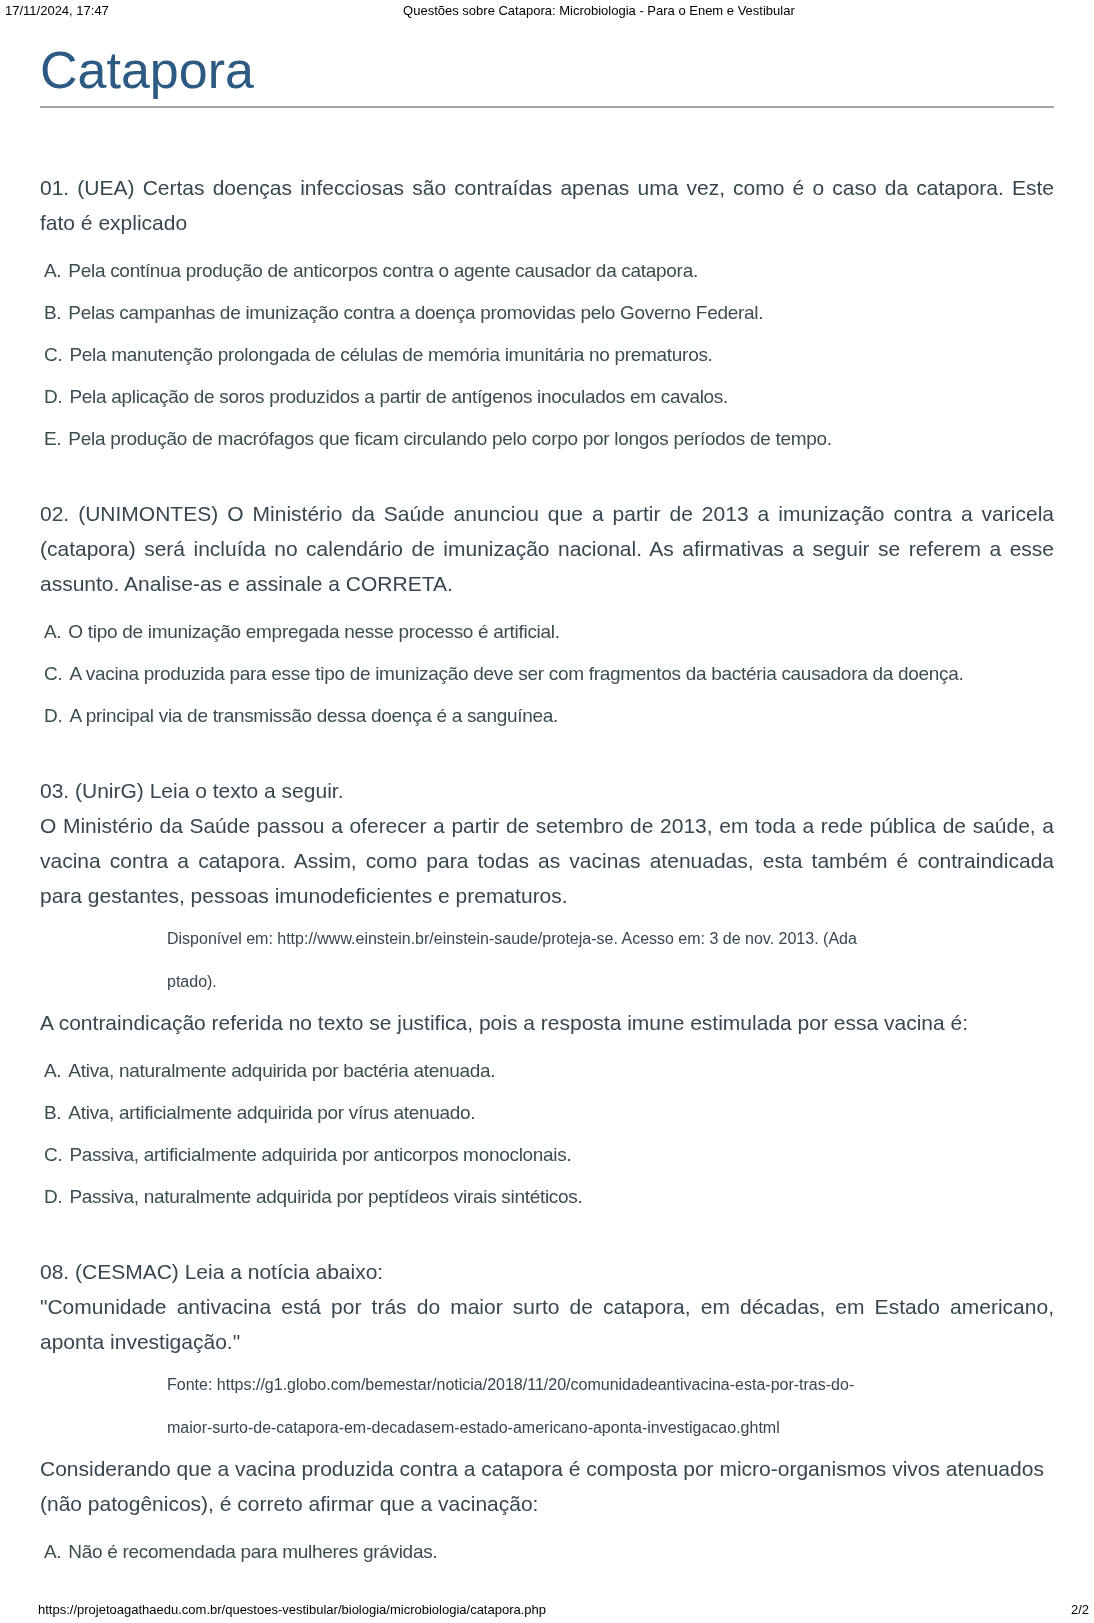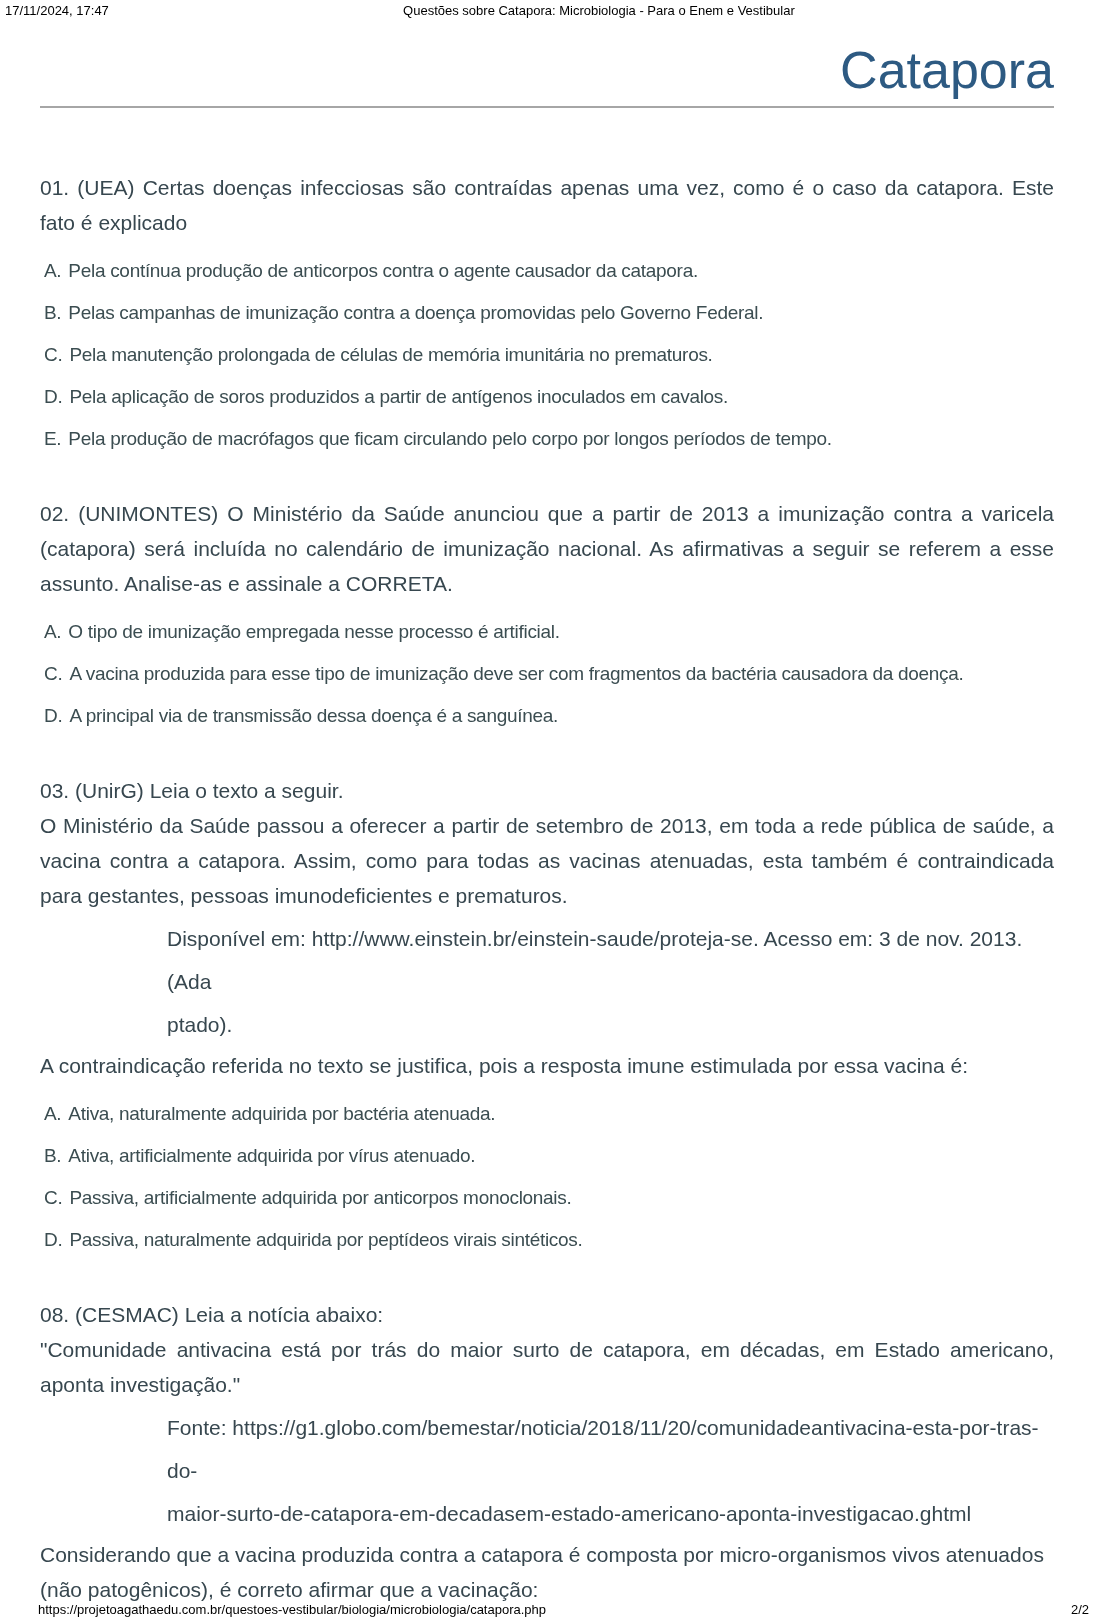--- a/index.html
+++ b/index.html
@@ -40,39 +40,38 @@
   }
   
   .content { padding: 0 40px; }
   h1.doc-title {
     margin-top: 26px;
     font-size: 52px;
     line-height: 1.0;
     font-weight: 400;
     color: #2d5a82;
     letter-spacing: 0px;
-    text-align: right;
   }
   hr.title-rule {
     border: none;
     border-top: 2px solid #a6a6a6;
     margin-top: 10px;
   }
   .question { margin-top: 46px; }
   .question.first { margin-top: 62px; }
   .stem, .prompt {
     font-size: 21px;
     line-height: 35px;
     color: #37474f;
     text-align: justify;
   }
   .stem p { margin: 0; }
   .source {
     margin: 4px 0 0 127px;
-    font-size: 21px;
+    font-size: 16px;
     line-height: 43px;
     color: #37474f;
   }
   .prompt { margin-top: 2px; text-align: left; }
   .options { margin-top: 4px; }
   .option {
     padding-left: 4px;
     margin-top: 20px;
     font-size: 19px;
     line-height: 22px;

